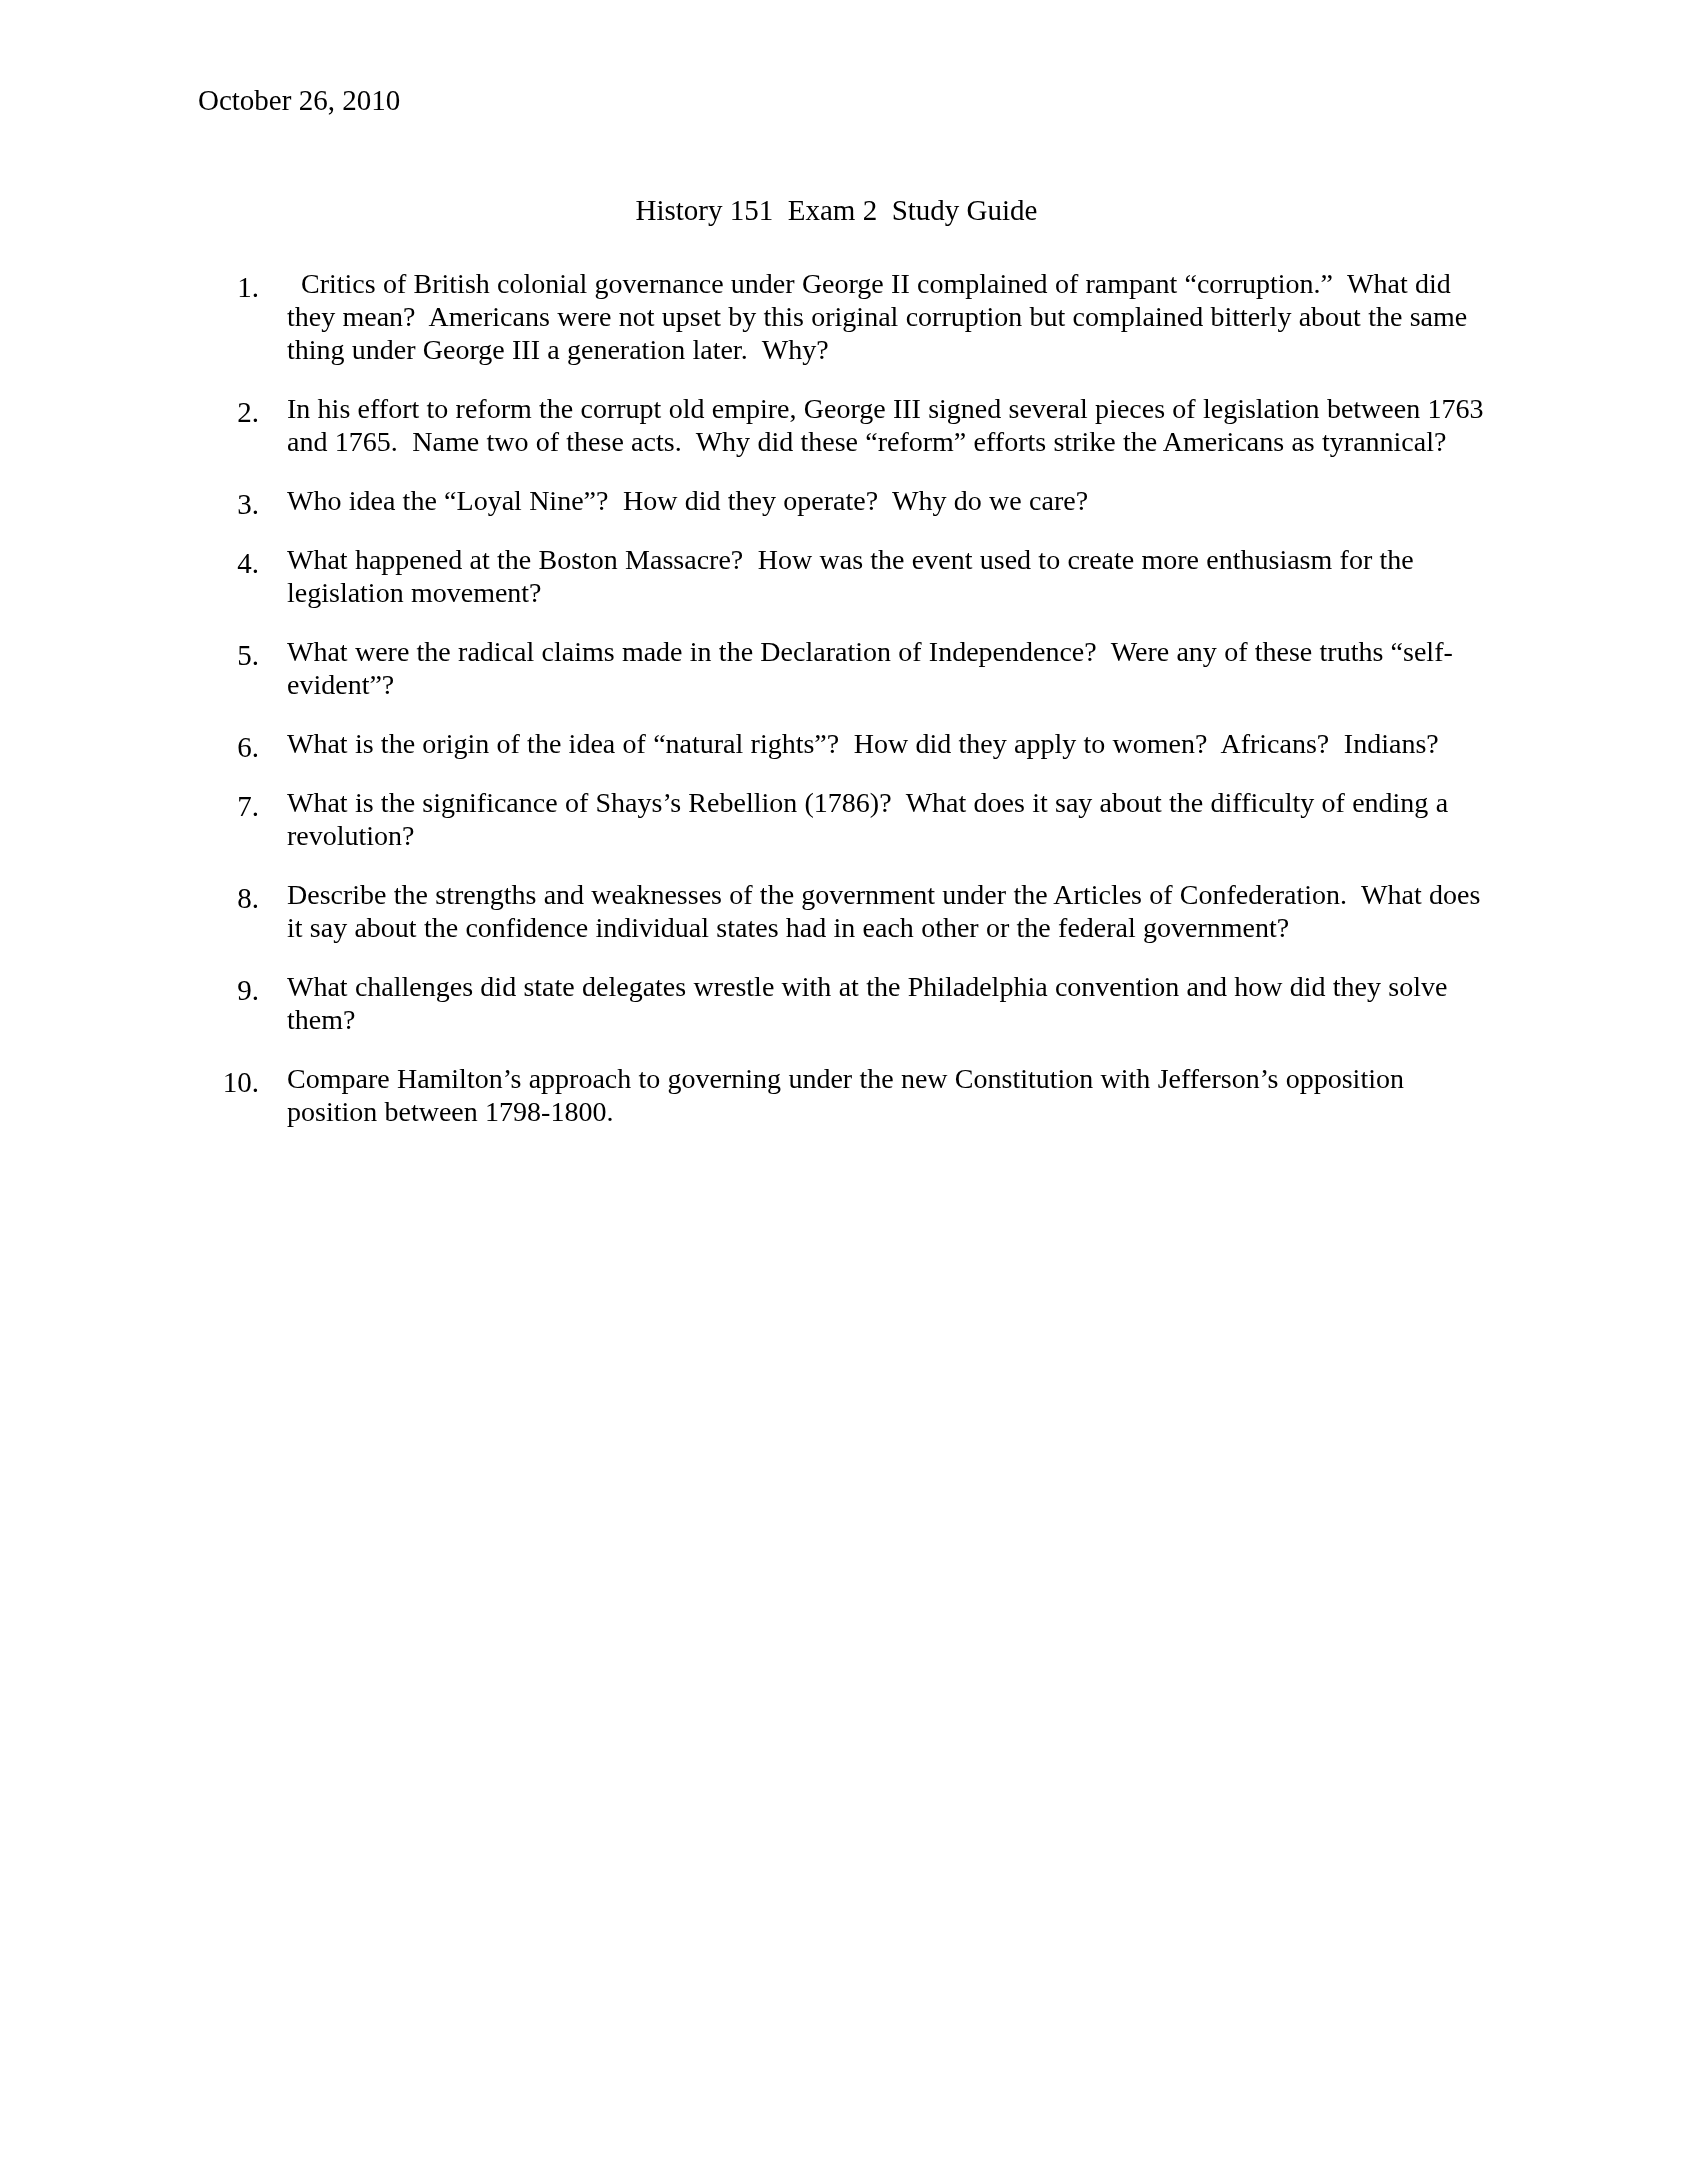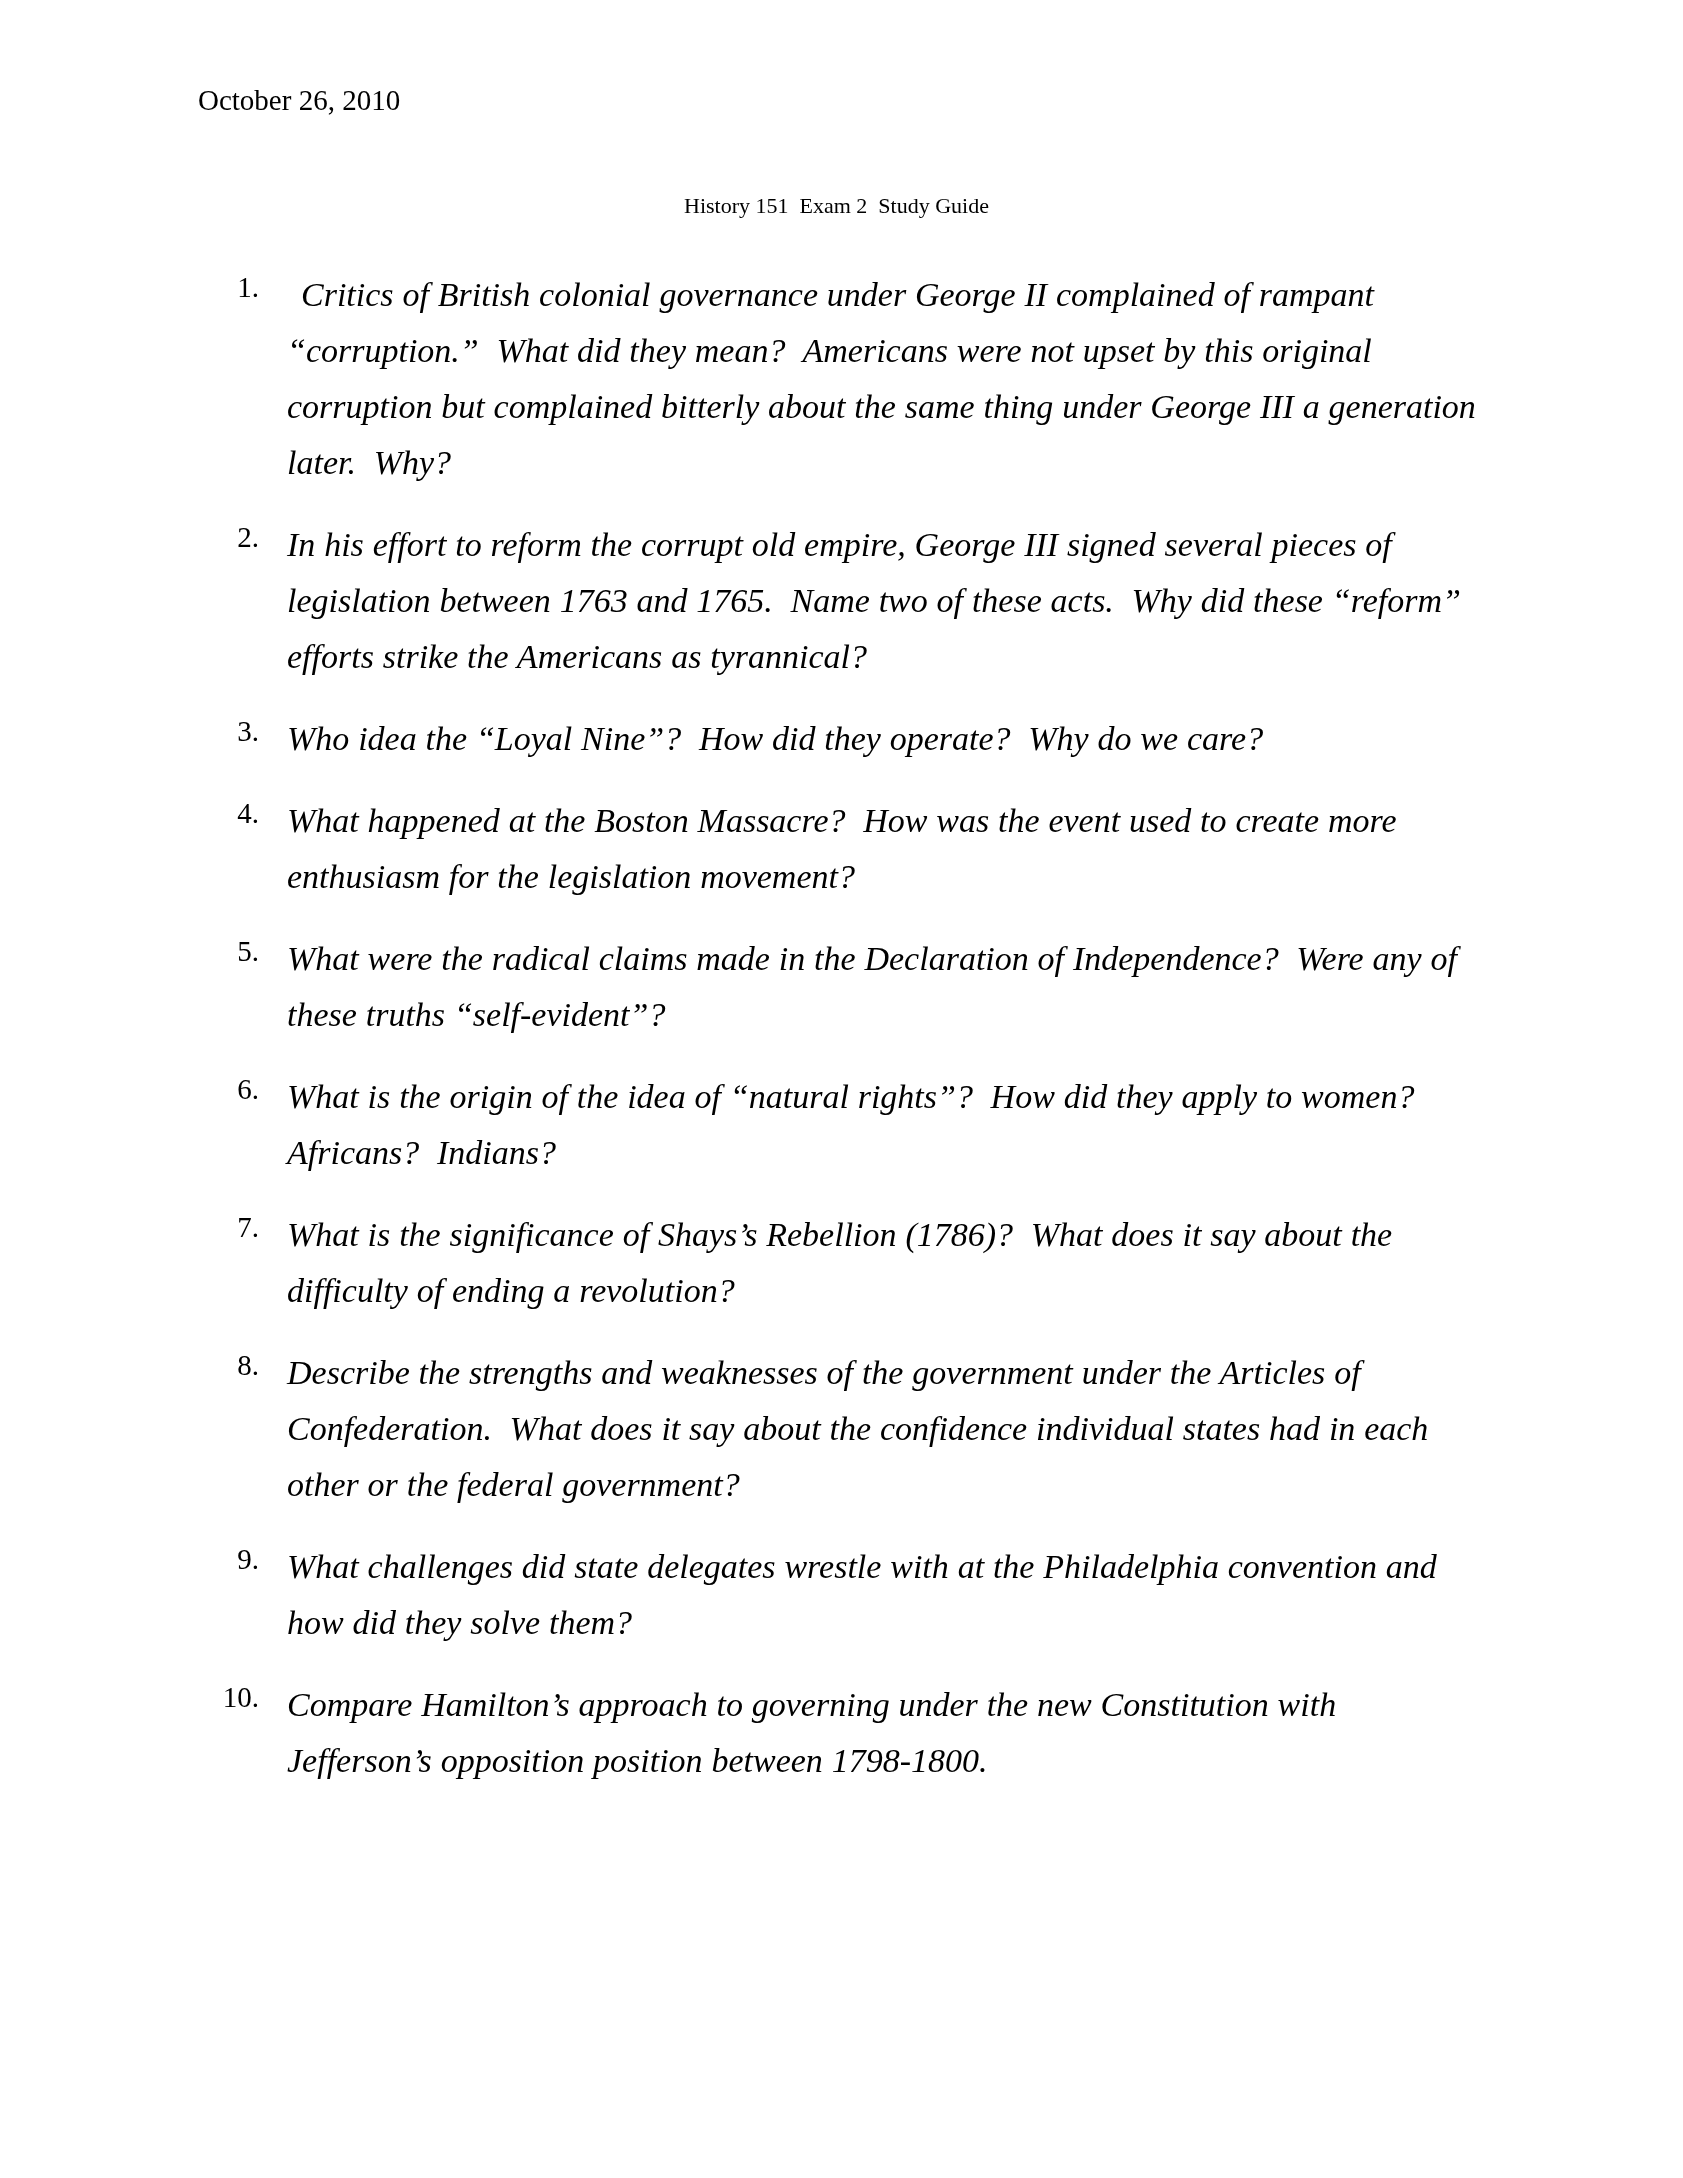--- a/index.html
+++ b/index.html
@@ -27,21 +27,21 @@
     font-size: 29px;
     line-height: 1.2;
     white-space: pre;
   }
   .doc-title {
     position: absolute;
     left: 198px;
     top: 193px;
     width: 1277px;
     text-align: center;
-    font-size: 22px;
+    font-size: 29px;
     line-height: 1.2;
     white-space: pre;
   }
   .question-list {
     position: absolute;
     left: 198px;
     top: 267px;
     width: 1287px;
     margin: 0;
     padding: 0;
@@ -62,27 +62,26 @@
     position: absolute;
     left: 0;
     top: 0;
     width: 61px;
     text-align: right;
     font-size: 29px;
     line-height: 41px;
   }
   .q-text {
     display: block;
-    font-size: 34px;
-    line-height: 56px;
+    font-size: 28px;
+    line-height: 33px;
     white-space: pre-wrap;
     text-align: left;
     hyphens: none;
     word-spacing: 0.01em;
-    font-style: italic;
   }
   
   .q-item.first-indent .q-text {
     text-indent: 14px;
   }
 </style>
 </head>
 <body>
 
 <div class="page">

